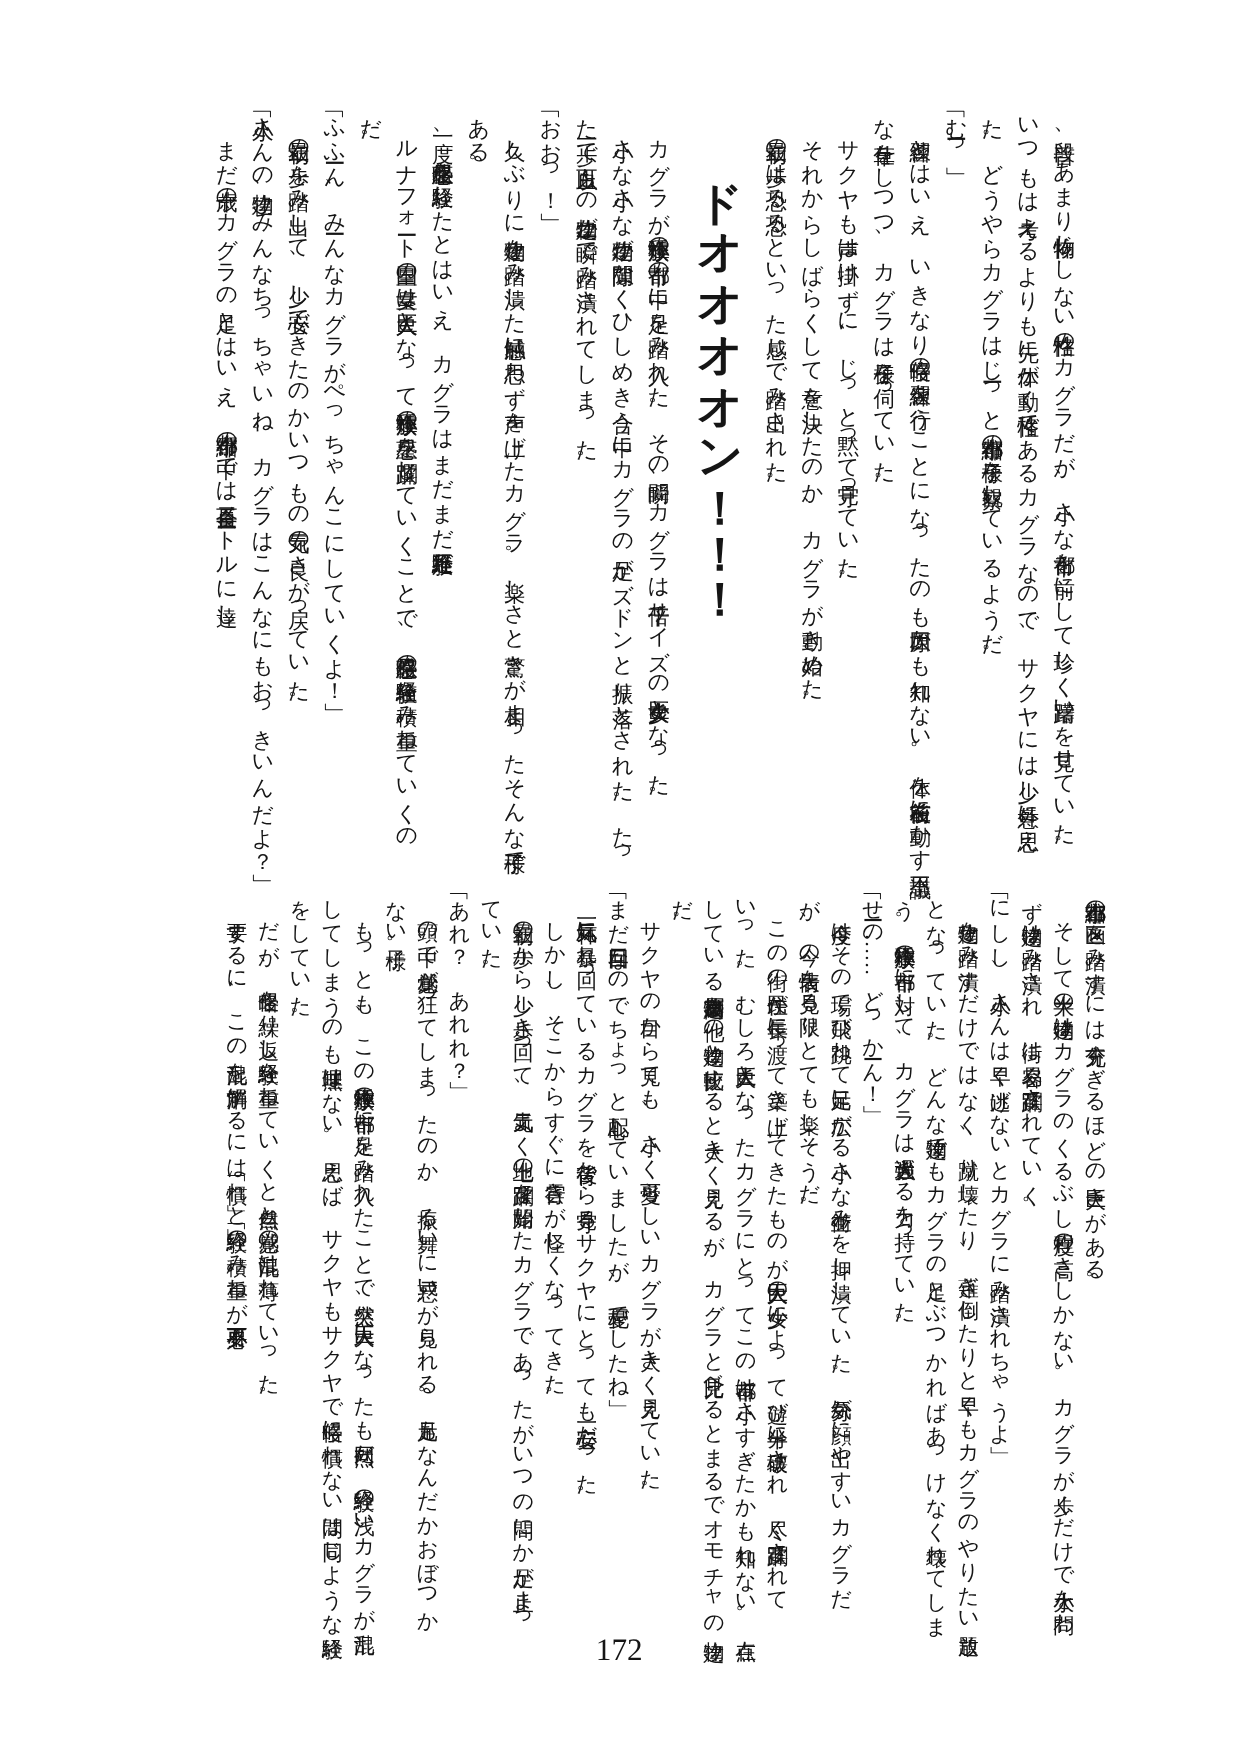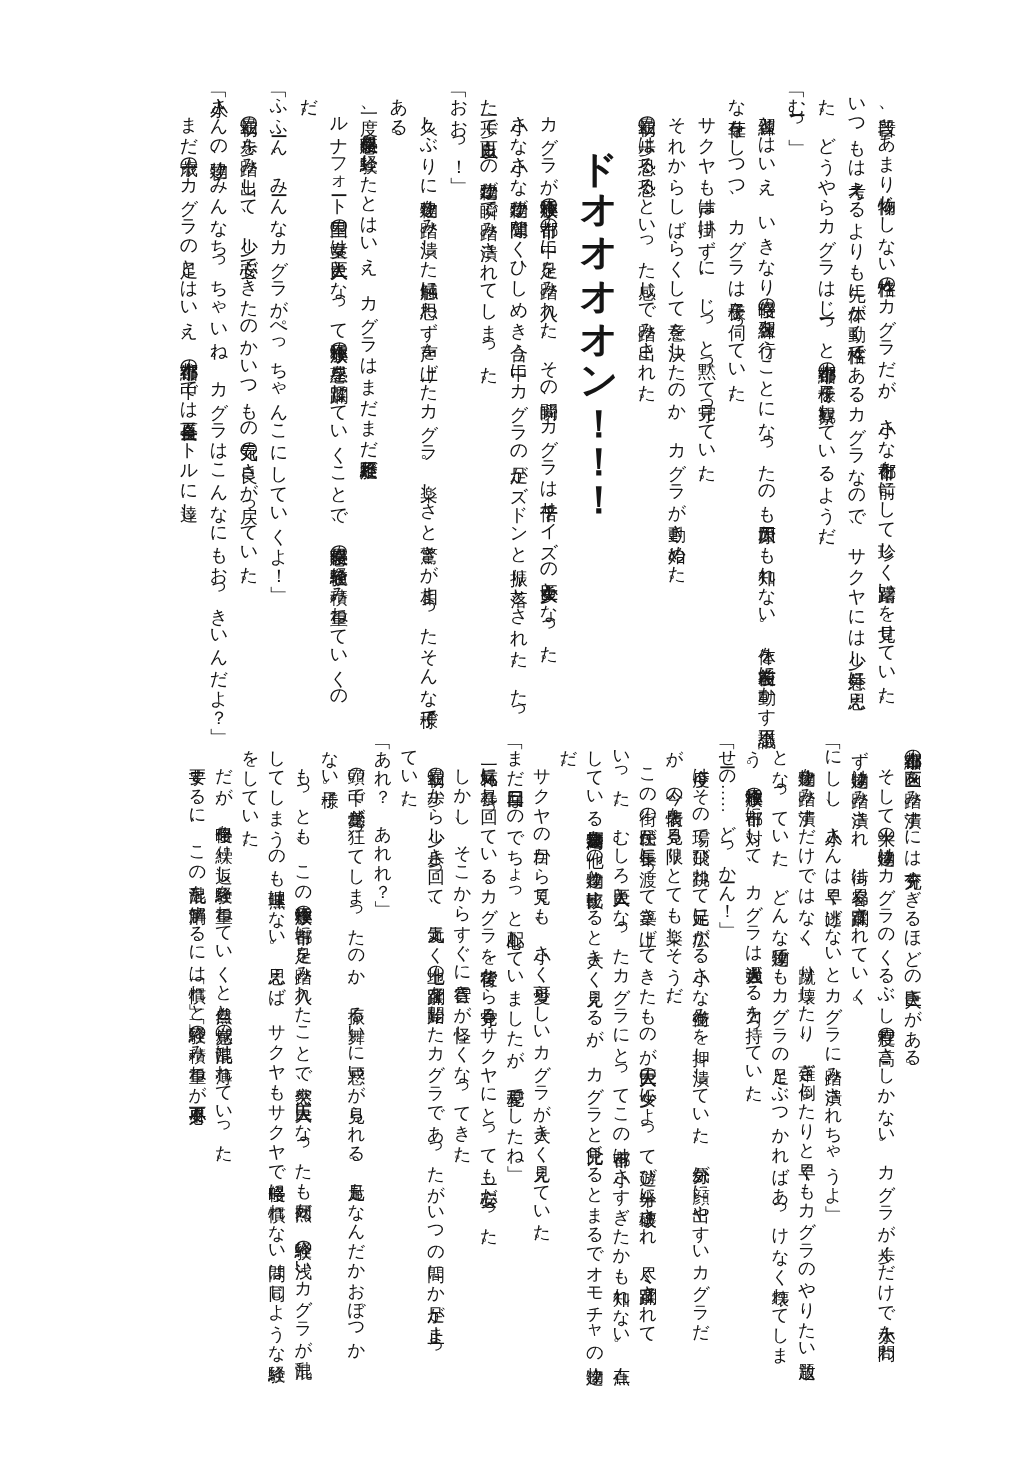--- a/index.html
+++ b/index.html
@@ -102,13 +102,14 @@
       <p class="para narration">元気一杯に暴れ回っているカグラを背後から見守るサクヤにとっても一安心だった。</p>
       <p class="para narration">しかし、そこからすぐに雲行きが怪しくなってきた。</p>
       <p class="para narration">最初の一歩から少し歩き回って、元気よく地上の蹂躙を開始したカグラであったがいつの間にか足が止まっていた。</p>
       <p class="para dialogue">「あれ？　あれれ？」</p>
       <p class="para narration">頭の中で感覚が狂ってしまったのか、振る舞いに戸惑いが見られる。足元もなんだかおぼつかない様子。</p>
       <p class="para narration">もっとも、この矮小種族の都市に足を踏み入れたことで突然、大巨人になったも同然だ。経験の浅いカグラが混乱してしまうのも無理はない。思えば、サクヤもサクヤで侵略に慣れない間は同じような経験をしていた。</p>
       <p class="para narration">だが、侵略を繰り返し経験を重ねていくと自然と感覚の混乱は薄れていった。</p>
       <p class="para narration">要するに、この混乱を解消するには「慣れ」と「経験」の積み重ねが必要不可</p>
     </section>
 
+  <div class="folio">172</div>
 </div>
 
 </body></html>

